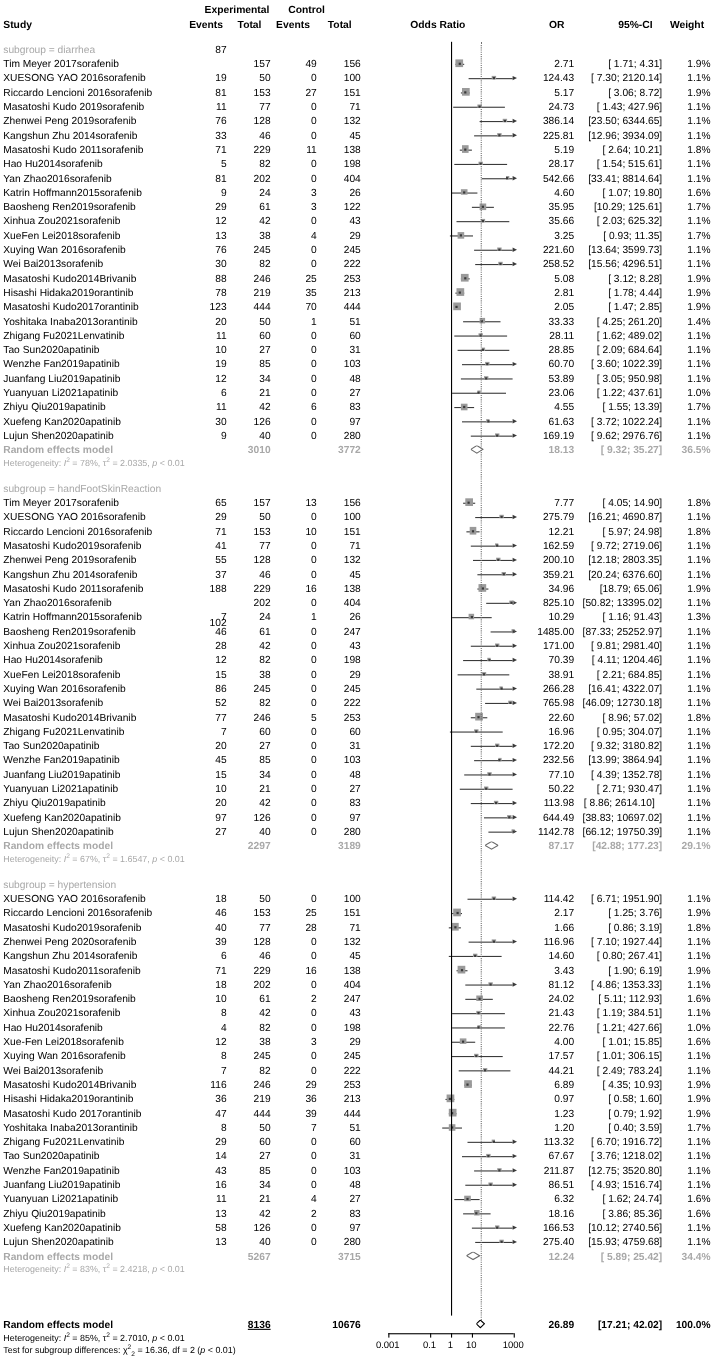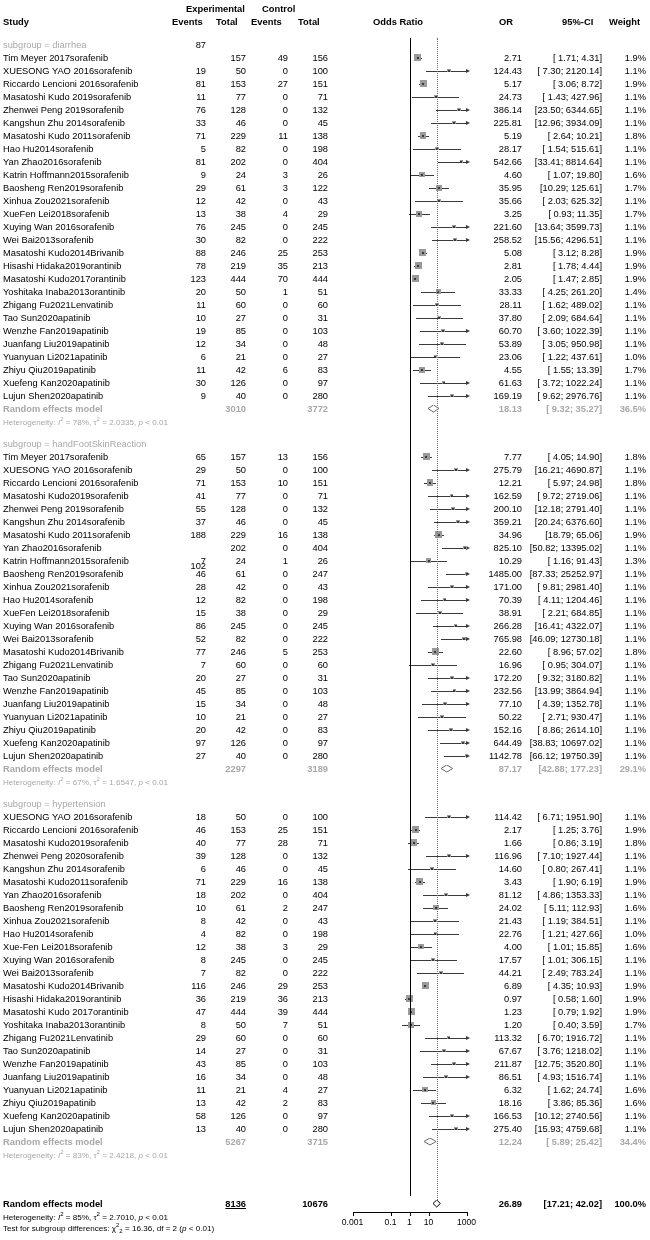--- a/index.html
+++ b/index.html
@@ -233,21 +233,21 @@
       <div class="cell c-ce" style="top: 300px;">0</div>
       <div class="cell c-ct" style="top: 300px;">60</div>
       <div class="cell c-or" style="top: 300px;">28.11</div>
       <div class="cell c-ci" style="top: 300px;">[ 1.62;  489.02]</div>
       <div class="cell c-wt" style="top: 300px;">1.1%</div>
       <div class="cell study" style="top: 313px;">Tao Sun2020apatinib</div>
       <div class="cell c-ee" style="top: 313px;">10</div>
       <div class="cell c-et" style="top: 313px;">27</div>
       <div class="cell c-ce" style="top: 313px;">0</div>
       <div class="cell c-ct" style="top: 313px;">31</div>
-      <div class="cell c-or" style="top: 313px;">37.80</div>
+      <div class="cell c-or" style="top: 313px;">28.85</div>
       <div class="cell c-ci" style="top: 313px;">[ 2.09;  684.64]</div>
       <div class="cell c-wt" style="top: 313px;">1.1%</div>
       <div class="cell study" style="top: 326px;">Wenzhe Fan2019apatinib</div>
       <div class="cell c-ee" style="top: 326px;">19</div>
       <div class="cell c-et" style="top: 326px;">85</div>
       <div class="cell c-ce" style="top: 326px;">0</div>
       <div class="cell c-ct" style="top: 326px;">103</div>
       <div class="cell c-or" style="top: 326px;">60.70</div>
       <div class="cell c-ci" style="top: 326px;">[ 3.60; 1022.39]</div>
       <div class="cell c-wt" style="top: 326px;">1.1%</div>
@@ -330,21 +330,21 @@
       <div class="cell c-ct" style="top: 491px;">71</div>
       <div class="cell c-or" style="top: 491px;">162.59</div>
       <div class="cell c-ci" style="top: 491px;">[ 9.72; 2719.06]</div>
       <div class="cell c-wt" style="top: 491px;">1.1%</div>
       <div class="cell study" style="top: 504px;">Zhenwei Peng 2019sorafenib</div>
       <div class="cell c-ee" style="top: 504px;">55</div>
       <div class="cell c-et" style="top: 504px;">128</div>
       <div class="cell c-ce" style="top: 504px;">0</div>
       <div class="cell c-ct" style="top: 504px;">132</div>
       <div class="cell c-or" style="top: 504px;">200.10</div>
-      <div class="cell c-ci" style="top: 504px;">[12.18; 2791.40]</div>
+      <div class="cell c-ci" style="top: 504px;">[12.18; 2803.35]</div>
       <div class="cell c-wt" style="top: 504px;">1.1%</div>
       <div class="cell study" style="top: 517px;">Kangshun Zhu 2014sorafenib</div>
       <div class="cell c-ee" style="top: 517px;">37</div>
       <div class="cell c-et" style="top: 517px;">46</div>
       <div class="cell c-ce" style="top: 517px;">0</div>
       <div class="cell c-ct" style="top: 517px;">45</div>
       <div class="cell c-or" style="top: 517px;">359.21</div>
       <div class="cell c-ci" style="top: 517px;">[20.24; 6376.60]</div>
       <div class="cell c-wt" style="top: 517px;">1.1%</div>
       <div class="cell study" style="top: 530px;">Masatoshi Kudo 2011sorafenib</div>
@@ -465,22 +465,22 @@
       <div class="cell c-ce" style="top: 712px;">0</div>
       <div class="cell c-ct" style="top: 712px;">27</div>
       <div class="cell c-or" style="top: 712px;">50.22</div>
       <div class="cell c-ci" style="top: 712px;">[ 2.71;  930.47]</div>
       <div class="cell c-wt" style="top: 712px;">1.1%</div>
       <div class="cell study" style="top: 725px;">Zhiyu Qiu2019apatinib</div>
       <div class="cell c-ee" style="top: 725px;">20</div>
       <div class="cell c-et" style="top: 725px;">42</div>
       <div class="cell c-ce" style="top: 725px;">0</div>
       <div class="cell c-ct" style="top: 725px;">83</div>
-      <div class="cell c-or" style="top: 725px;">152.16</div>
-      <div class="cell c-ci" style="top: 725px;">[ 8.86; 2614.10]</div>
+      <div class="cell c-or" style="top: 725px;">113.98</div>
+      <div class="cell c-ci" style="top: 725px; text-align: center;">[ 8.86; 2614.10]</div>
       <div class="cell c-wt" style="top: 725px;">1.1%</div>
       <div class="cell study" style="top: 738px;">Xuefeng Kan2020apatinib</div>
       <div class="cell c-ee" style="top: 738px;">97</div>
       <div class="cell c-et" style="top: 738px;">126</div>
       <div class="cell c-ce" style="top: 738px;">0</div>
       <div class="cell c-ct" style="top: 738px;">97</div>
       <div class="cell c-or" style="top: 738px;">644.49</div>
       <div class="cell c-ci" style="top: 738px;">[38.83; 10697.02]</div>
       <div class="cell c-wt" style="top: 738px;">1.1%</div>
       <div class="cell study" style="top: 751px;">Lujun Shen2020apatinib</div>

